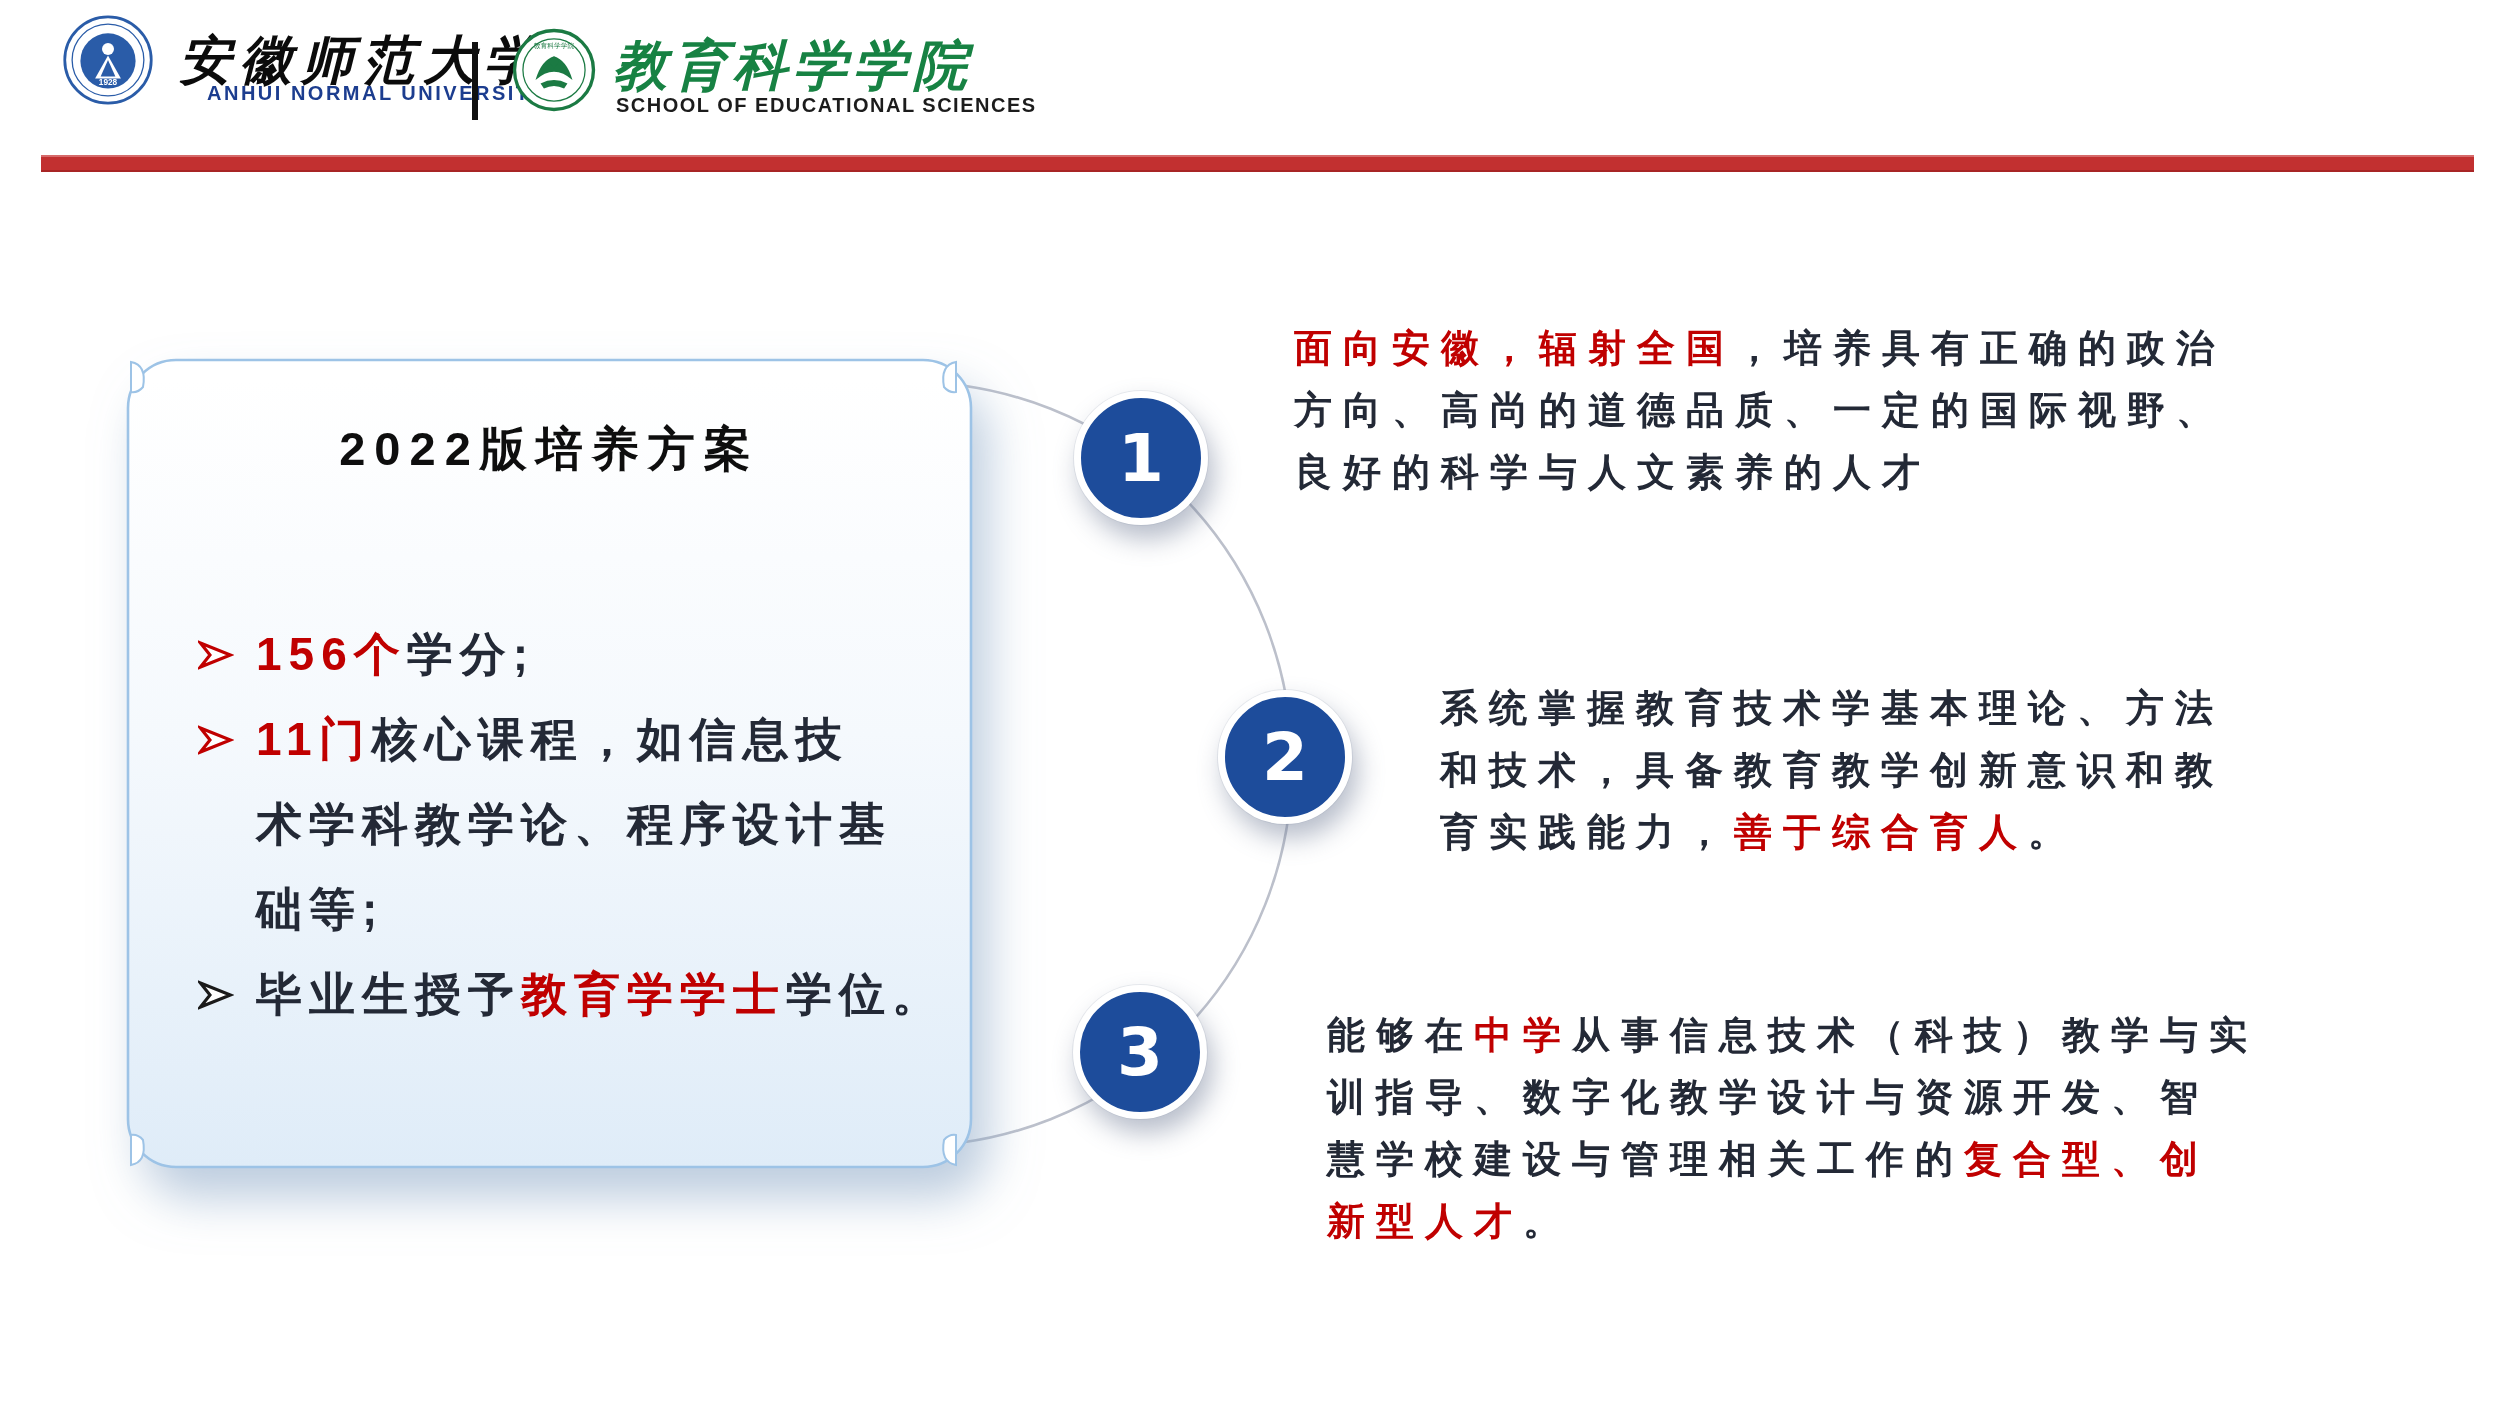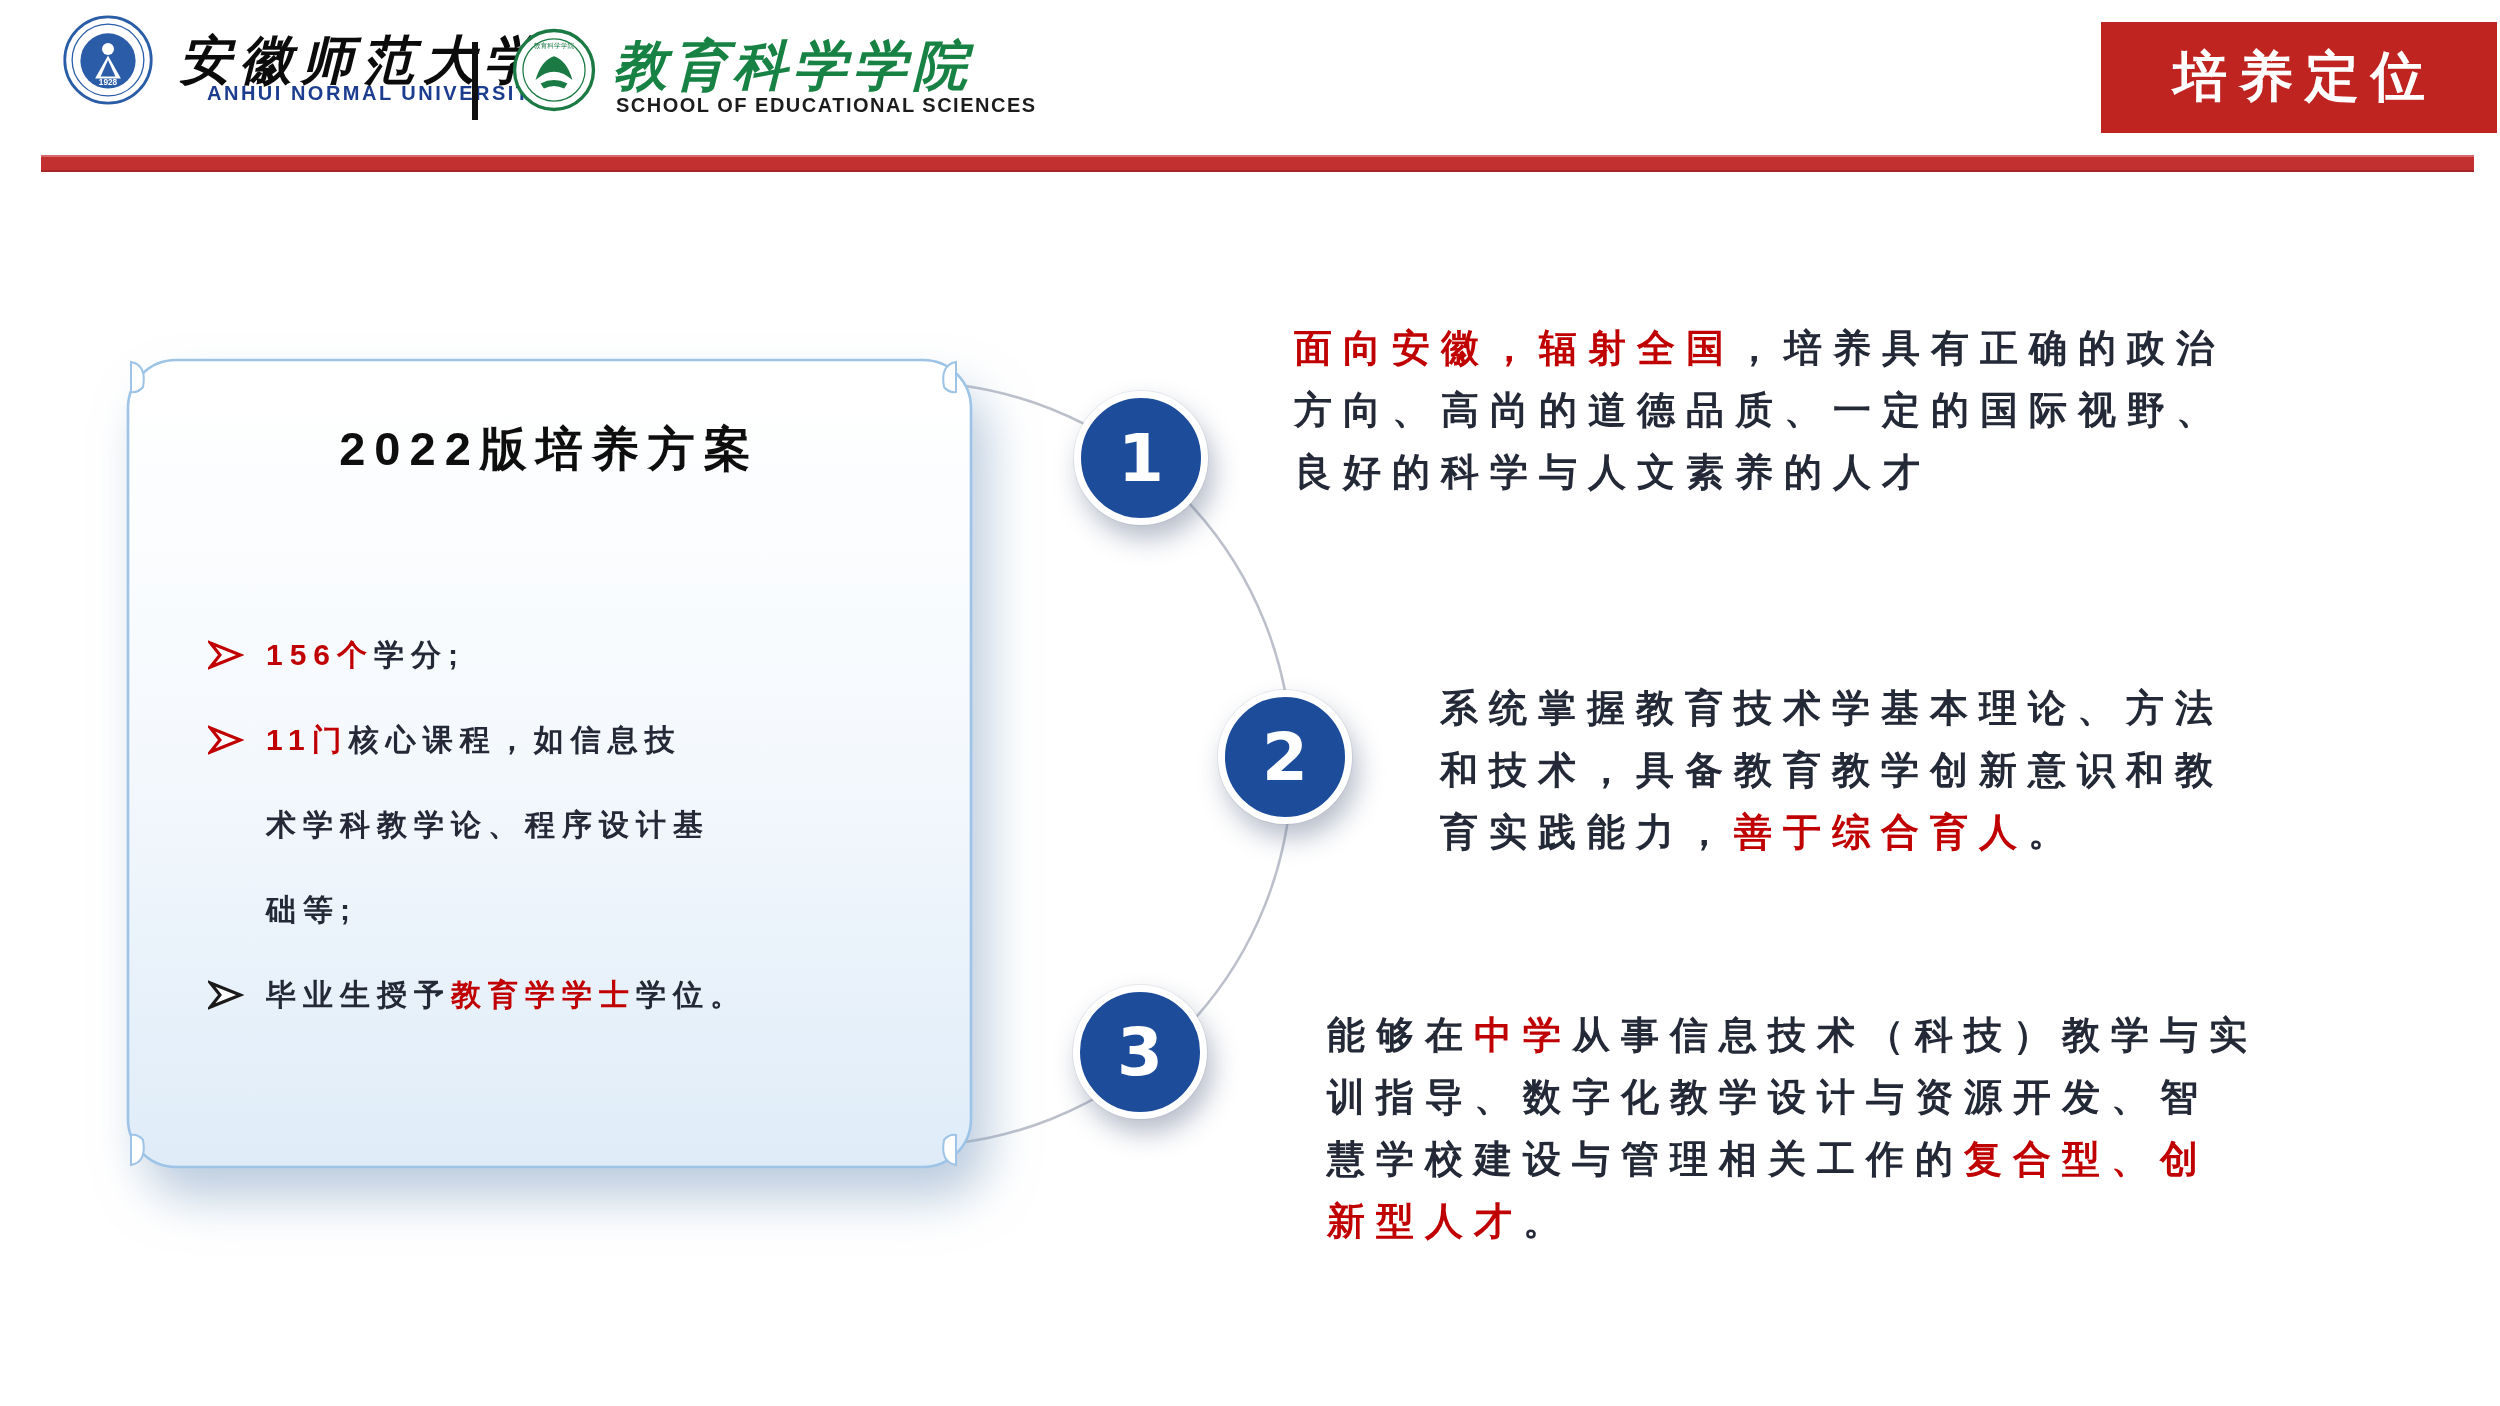--- a/index.html
+++ b/index.html
@@ -37,22 +37,22 @@
     margin-right:-12px;white-space:nowrap;}
   .red-rule{position:absolute;left:25px;top:155px;width:2433px;height:17px;
     background:var(--line-red);border-top:2px solid #d66a6a;border-bottom:2px solid #a82525;}
 
   
   svg.bg{position:absolute;left:0;top:0;}
 
   
   .card-title{position:absolute;left:112px;top:418px;width:843px;text-align:center;
     font-size:47px;font-weight:900;color:#0e0e0e;letter-spacing:9px;white-space:nowrap;}
-  .card-bullets{position:absolute;left:192px;top:612px;width:760px;
-    font-size:30px;font-weight:900;}
+  .card-bullets{position:absolute;left:182px;top:612px;width:760px;
+    font-size:46px;font-weight:900;}
   .card-bullets .tline{position:relative;padding-left:58px;height:85px;line-height:85px;
     letter-spacing:7px;white-space:nowrap;}
   .arrow{position:absolute;left:0;top:50%;transform:translateY(-50%);width:36px;height:32px;}
   .arrow svg{display:block;width:36px;height:32px;}
   .arrow-red svg path{fill:#fff;stroke:var(--red);stroke-width:2.6;}
   .arrow-dark svg path{fill:#fff;stroke:#1a1a1a;stroke-width:2.6;}
 
   .seg-red{color:var(--red);}
   .seg-dark{color:var(--dark);}
 
@@ -93,23 +93,20 @@
       <circle cx="50" cy="50" r="47" fill="#fff" stroke="#1b7a43" stroke-width="4"></circle>
       <circle cx="50" cy="50" r="37" fill="#fff" stroke="#1b7a43" stroke-width="1.5"></circle>
       <path d="M28,62 Q35,38 50,34 Q65,38 72,62 Q61,52 50,52 Q39,52 28,62 Z" fill="#1b7a43"></path>
       <path d="M44,40 Q50,28 56,40 L50,48 Z" fill="#1b7a43"></path>
       <path d="M34,66 Q50,58 66,66 L62,72 Q50,66 38,72 Z" fill="#1b7a43"></path>
       <text x="50" y="24" font-size="8" fill="#1b7a43" text-anchor="middle">教育科学学院</text>
     </svg>
     <div class="ses-cn">教育科学学院</div>
     <div class="ses-en">SCHOOL OF EDUCATIONAL SCIENCES</div>
 
-    <div class="banner">
-      <span>培养定位</span>
-    </div>
   </div>
 
   <div class="red-rule"></div>
 
   <svg class="bg" width="2500" height="1406" viewBox="0 0 2500 1406">
     <defs>
       <linearGradient id="cardGrad" gradientUnits="userSpaceOnUse" x1="0" y1="380" x2="0" y2="1167">
         <stop offset="0" stop-color="#ffffff"></stop>
         <stop offset="0.45" stop-color="#f5f9fd"></stop>
         <stop offset="1" stop-color="#dfecf8"></stop>

